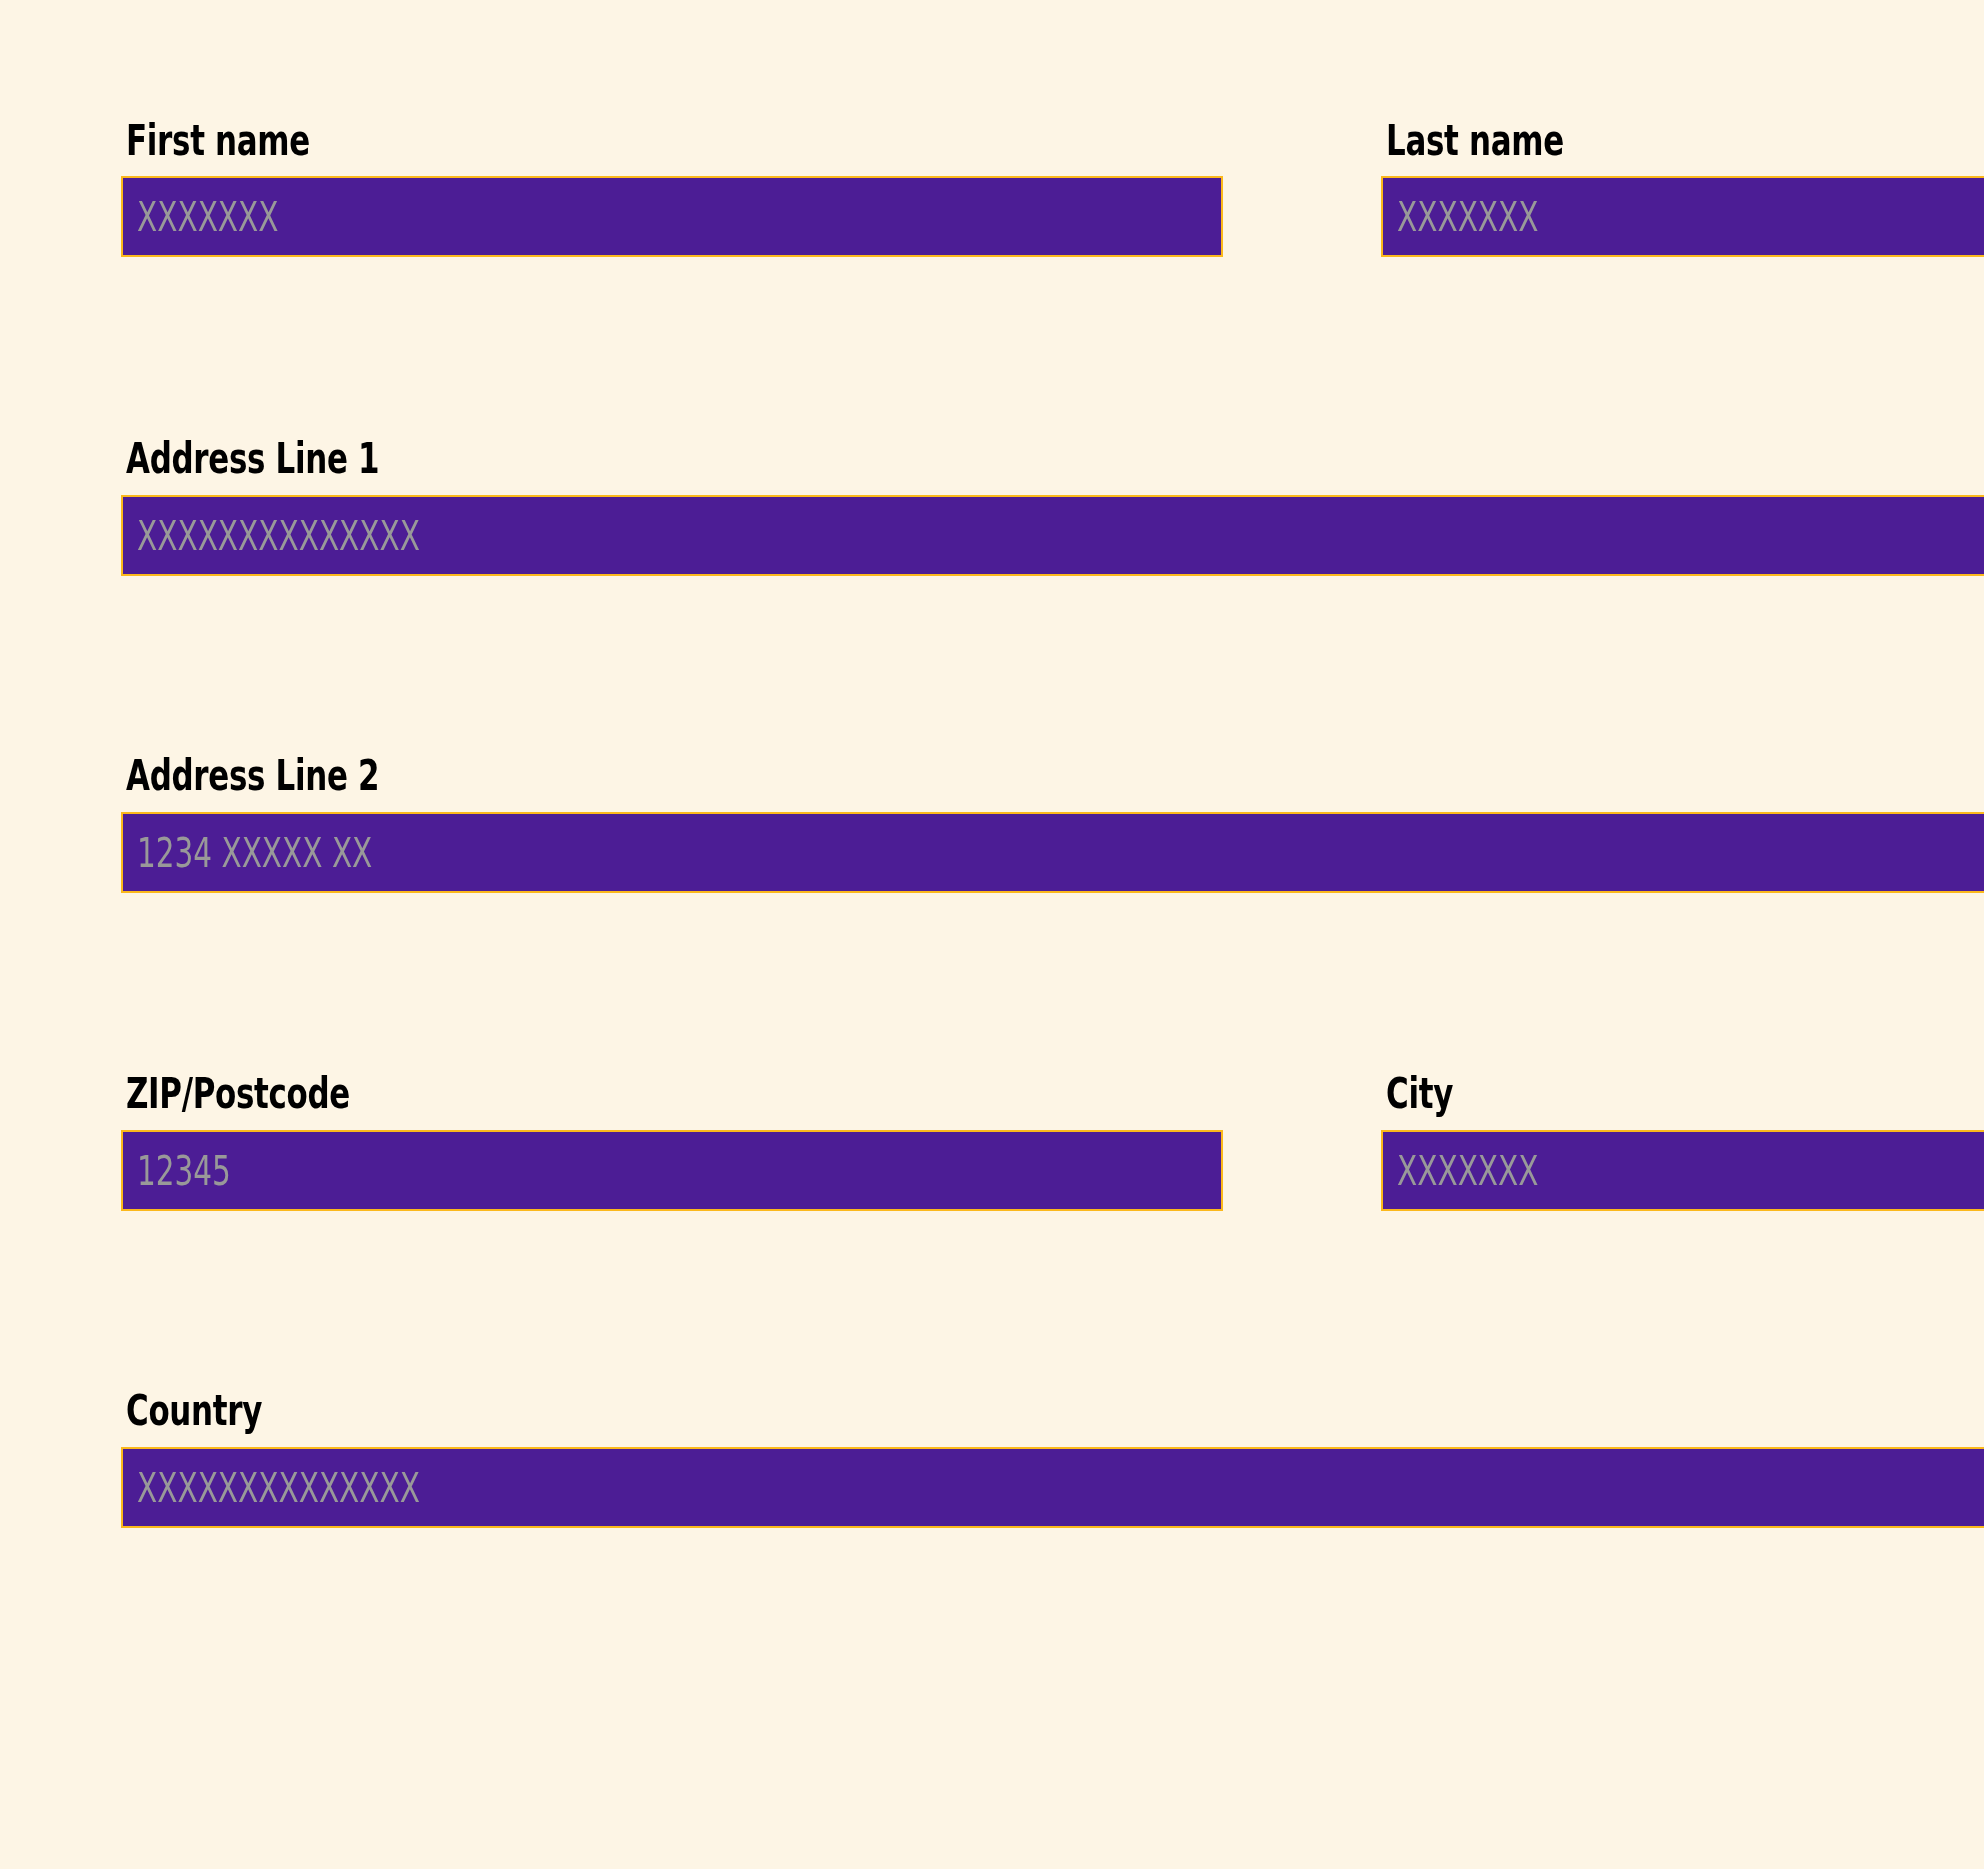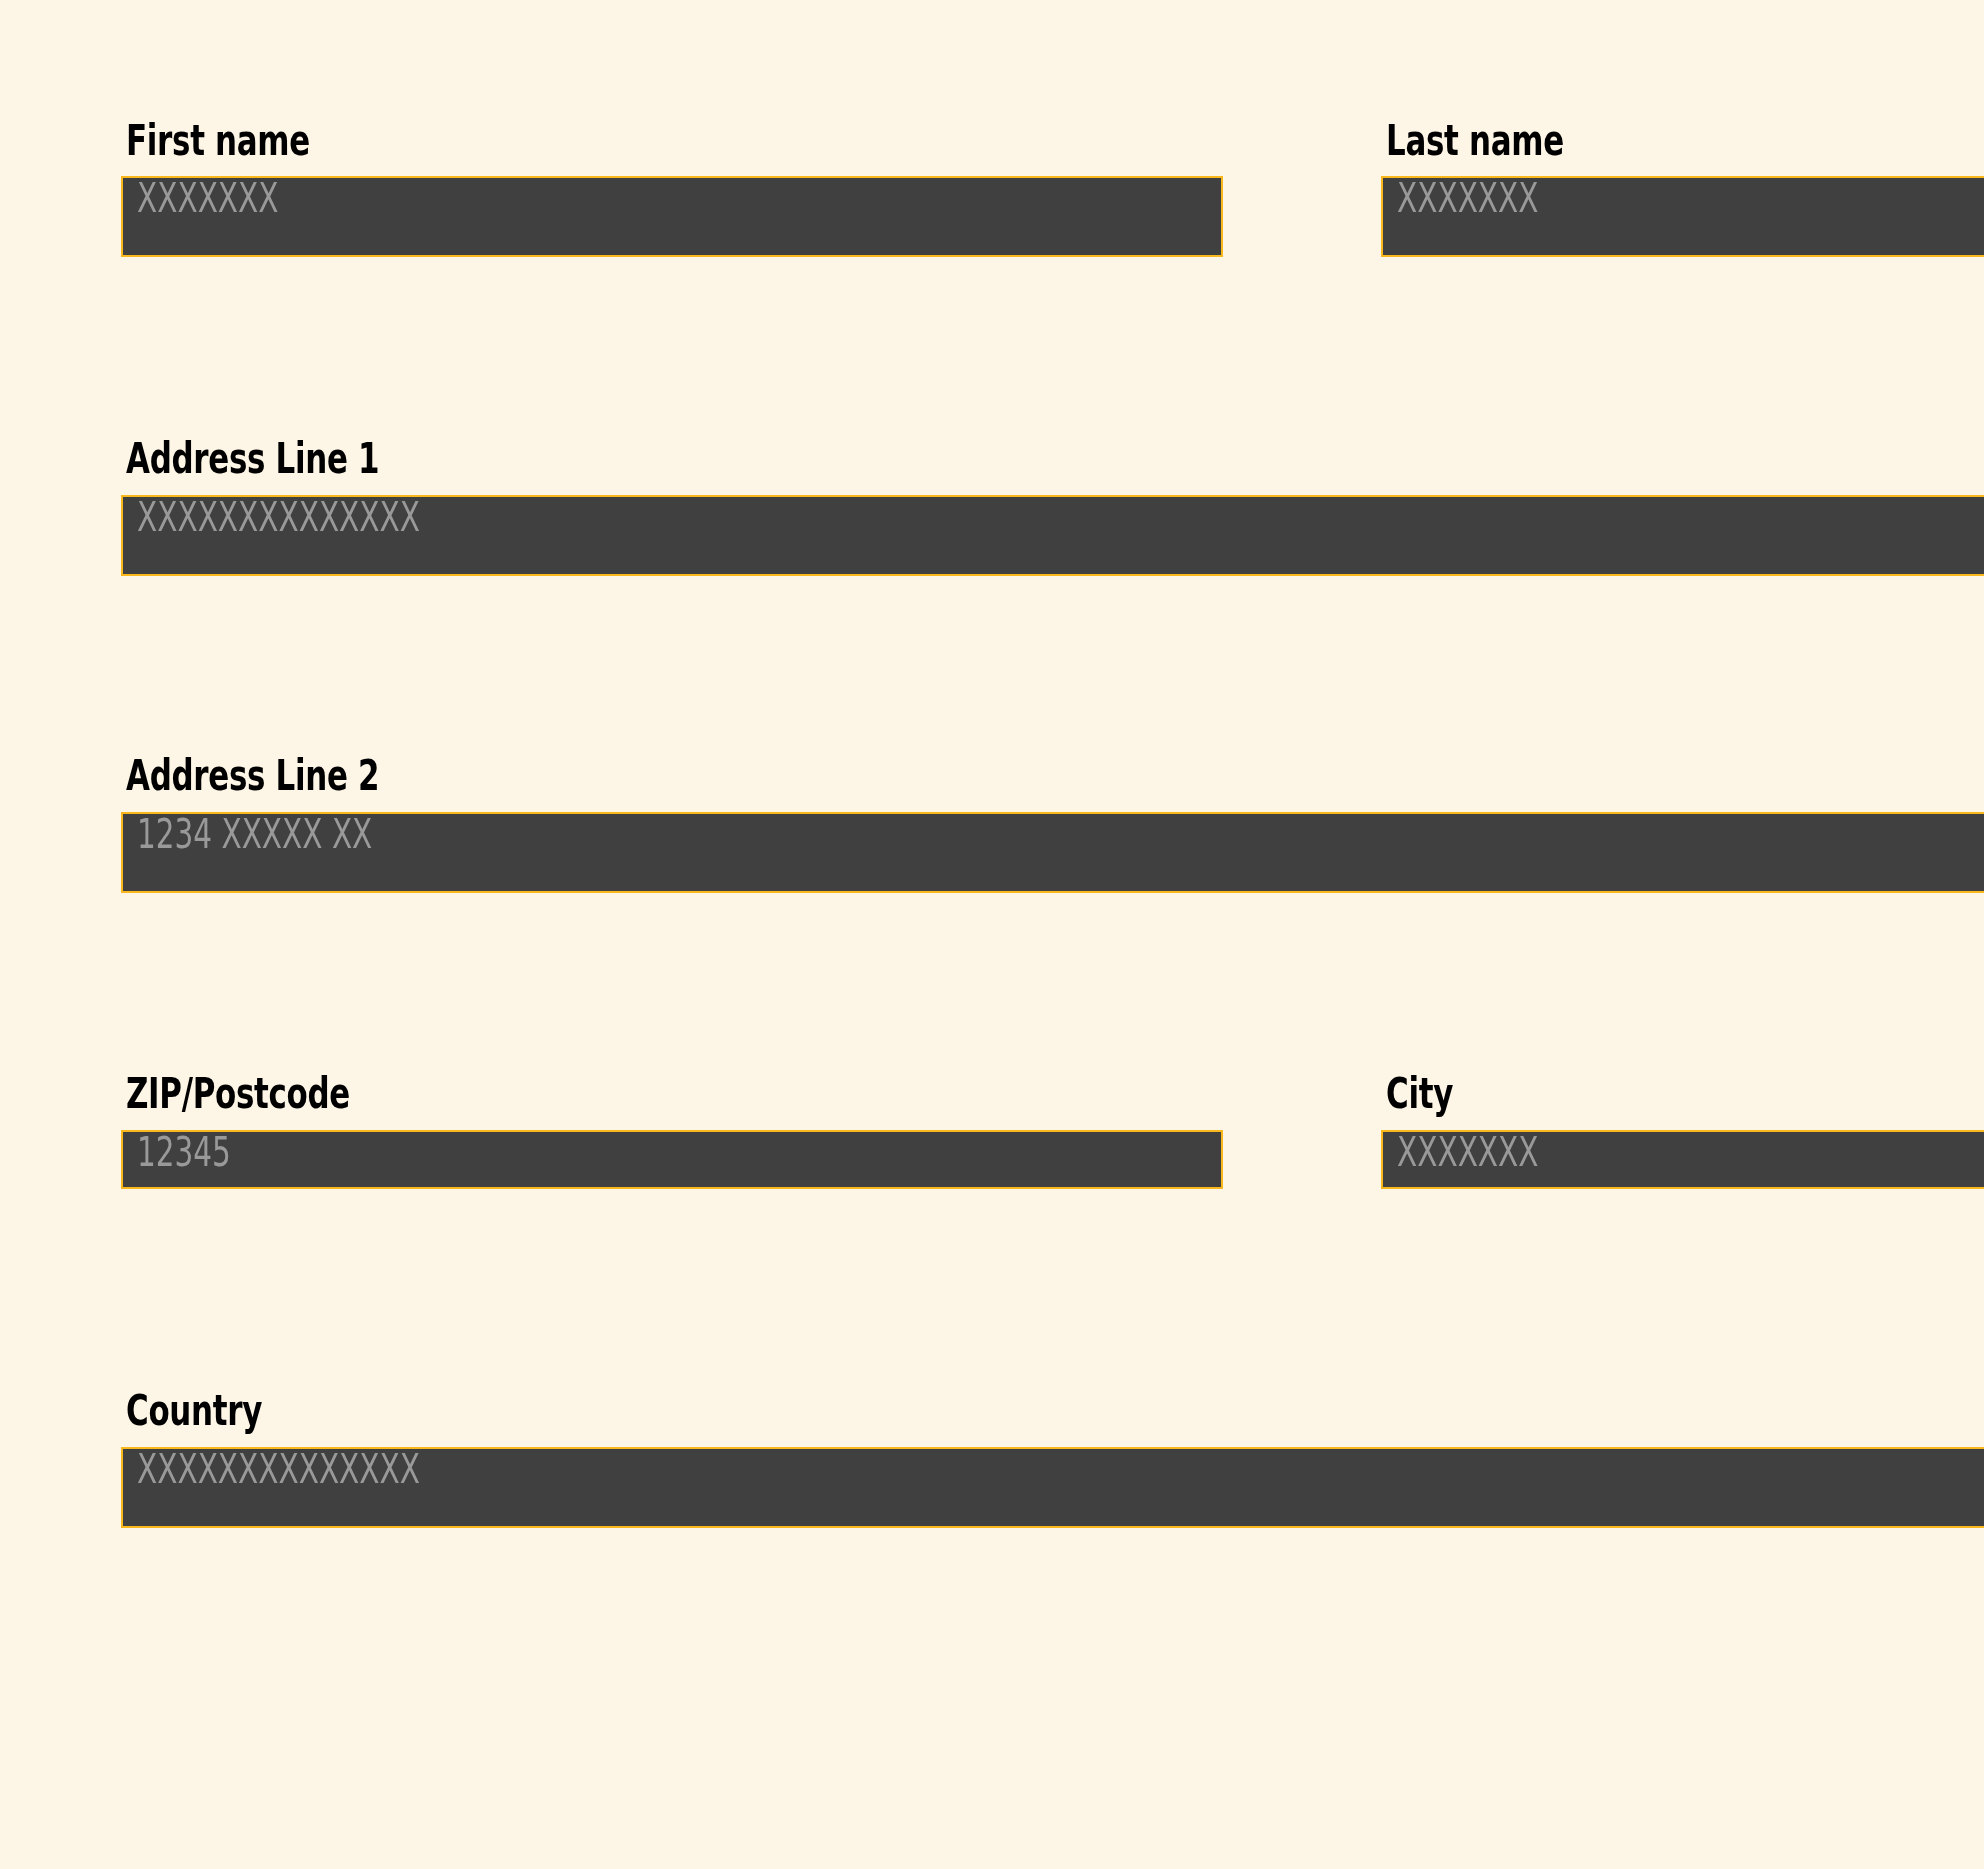--- a/index.html
+++ b/index.html
@@ -44,24 +44,24 @@
     left: 5.2px;
     top: 0;
     transform: scaleX(0.80);
     transform-origin: left center;
   }
 
   .field-input {
     position: absolute;
     left: 0;
     box-sizing: border-box;
-    background: #404040;
+    background: #4c1d95;
     border: 2.8px solid #FBB81C;
     display: flex;
-    align-items: flex-start;
+    align-items: center;
     padding-left: 14.3px;
     overflow: hidden;
   }
 
   .placeholder {
     font-family: "DejaVu Sans Condensed", "Liberation Sans Narrow", "Liberation Sans", sans-serif;
     font-weight: 400;
     font-size: 40px;
     line-height: 1.0;
     color: #999999;
@@ -88,21 +88,21 @@
   #row-addr2       { top: 754px; }
   #f-addr2         { left: 0; width: 2362px; }
   #row-addr2 .field-label { top: 0; }
   #row-addr2 .field-input { top: 58px; width: 100%; height: 81px; }
 
   
   #row-zip         { top: 1072px; }
   #f-zip           { left: 0;     width: 1102px; }
   #f-city          { left: 1260px; width: 1102px; }
   #row-zip .field-label { top: 0; }
-  #row-zip .field-input { top: 58px; width: 100%; height: 59px; }
+  #row-zip .field-input { top: 58px; width: 100%; height: 81px; }
 
   
   #row-country     { top: 1389px; }
   #f-country       { left: 0; width: 2362px; }
   #row-country .field-label { top: 0; }
   #row-country .field-input { top: 58px; width: 100%; height: 81px; }
 </style>
 </head>
 <body>
 

